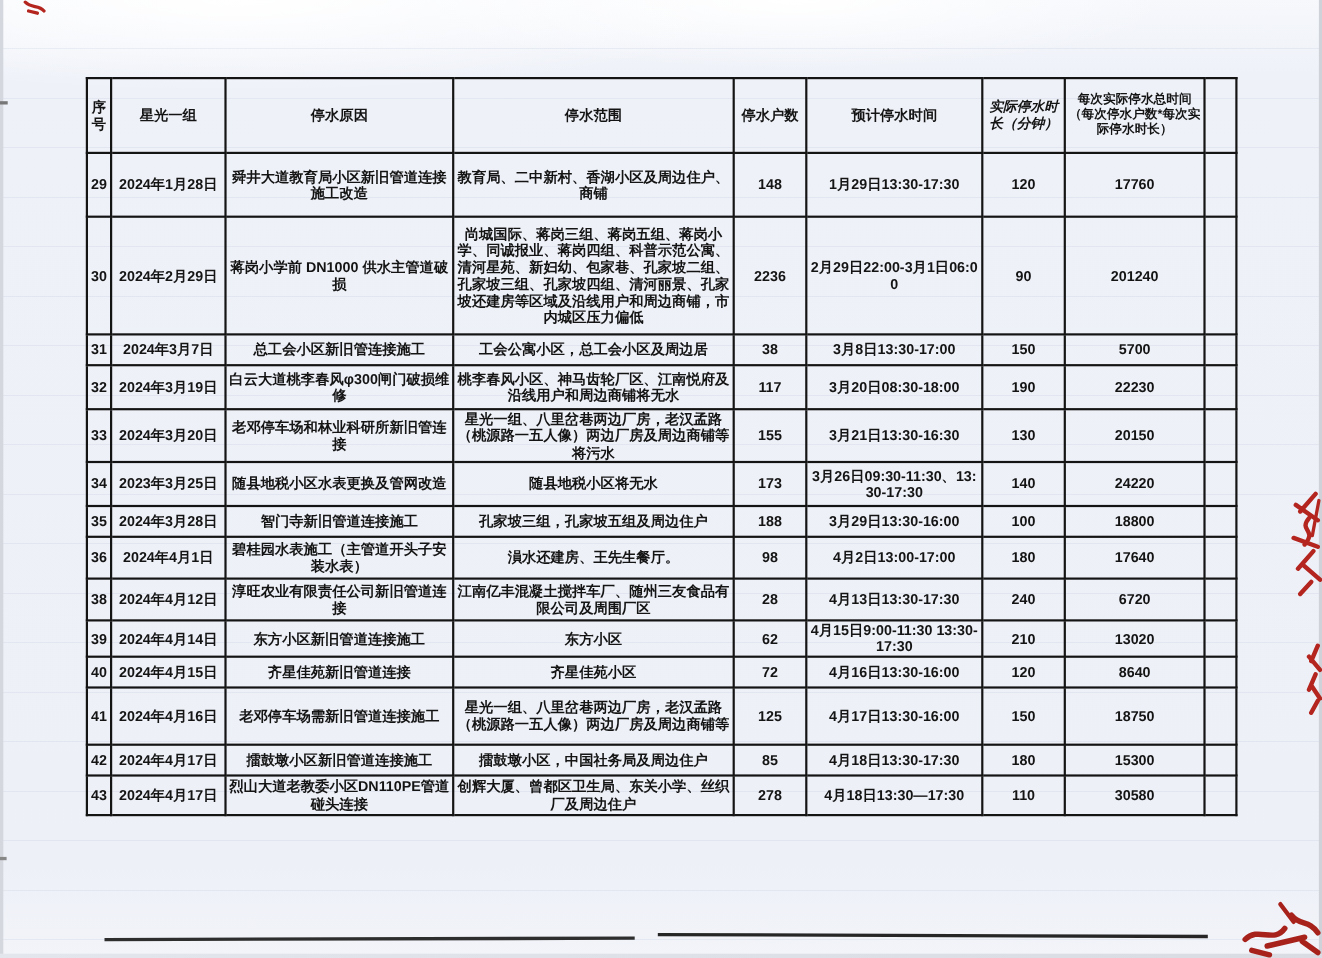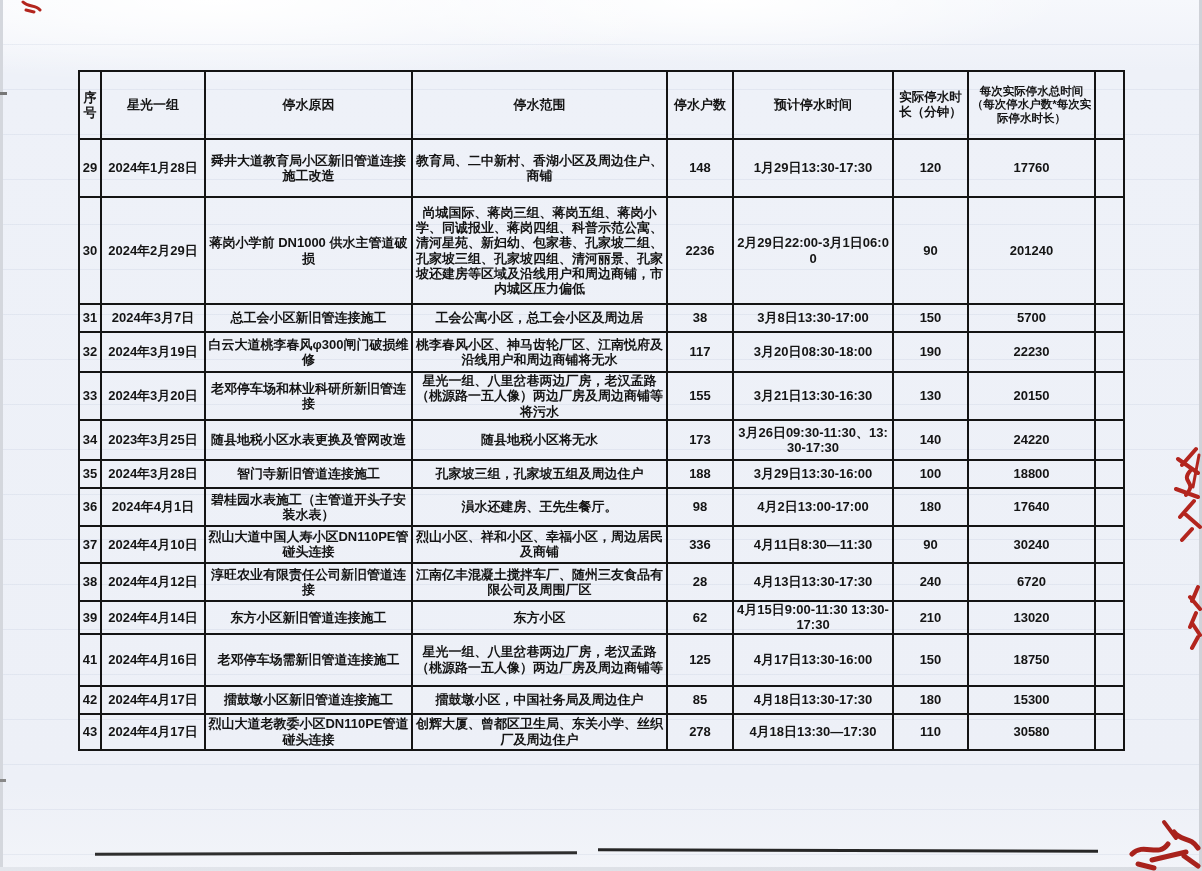--- a/index.html
+++ b/index.html
@@ -30,21 +30,21 @@
     border:2px solid #141414;
     padding:0 2px;
     text-align:center;vertical-align:middle;
     font-weight:700;
     font-size:13px;line-height:1.18;
     overflow:hidden;
     word-break:break-all;
   }
   table.doc th{font-size:13px;}
   table.doc th.th-total{font-size:11.5px;}
-  table.doc th.th-dur{font-size:12.5px;}
+  table.doc th.th-dur{font-size:12.5px;font-style:italic;}
   td.sm{font-size:12px;}
   tr.hdr{height:68px;}
   .rh45{height:58px}.rh107{height:107px}.rh20{height:28px}.rh40{height:40px}
   .rh47{height:47px}.rh38{height:38px}.rh37{height:37px}.rh30{height:30px}
   .rh52{height:52px}.rh36{height:36px}
 
   .artifact{position:absolute;pointer-events:none;}
   .blackline1{left:95px;top:852px;width:482px;height:3px;background:#2e2e2e;transform:rotate(-0.15deg);}
   .blackline2{left:598px;top:849px;width:500px;height:3px;background:#262626;transform:rotate(0.2deg);}
   .dashA{left:0;top:92px;width:7px;height:3px;background:#777;}
@@ -166,31 +166,20 @@
         <td>36</td>
         <td>2024年4月1日</td>
         <td>碧桂园水表施工（主管道开头子安装水表）</td>
         <td>溳水还建房、王先生餐厅。</td>
         <td>98</td>
         <td>4月2日13:00-17:00</td>
         <td>180</td>
         <td>17640</td>
         <td></td>
       </tr>
-      <tr class="rh37">
-        <td>37</td>
-        <td>2024年4月10日</td>
-        <td class="sm">烈山大道中国人寿小区DN110PE管碰头连接</td>
-        <td>烈山小区、祥和小区、幸福小区，周边居民及商铺</td>
-        <td>336</td>
-        <td>4月11日8:30—11:30</td>
-        <td>90</td>
-        <td>30240</td>
-        <td></td>
-      </tr>
       <tr class="rh38">
         <td>38</td>
         <td>2024年4月12日</td>
         <td>淳旺农业有限责任公司新旧管道连接</td>
         <td>江南亿丰混凝土搅拌车厂、随州三友食品有限公司及周围厂区</td>
         <td>28</td>
         <td>4月13日13:30-17:30</td>
         <td>240</td>
         <td>6720</td>
         <td></td>
@@ -199,20 +188,31 @@
         <td>39</td>
         <td>2024年4月14日</td>
         <td>东方小区新旧管道连接施工</td>
         <td>东方小区</td>
         <td>62</td>
         <td>4月15日9:00-11:30 13:30-17:30</td>
         <td>210</td>
         <td>13020</td>
         <td></td>
       </tr>
+      <tr class="rh20">
+        <td>40</td>
+        <td>2024年4月15日</td>
+        <td>齐星佳苑新旧管道连接</td>
+        <td>齐星佳苑小区</td>
+        <td>72</td>
+        <td>4月16日13:30-16:00</td>
+        <td>120</td>
+        <td>8640</td>
+        <td></td>
+      </tr>
       <tr class="rh52">
         <td>41</td>
         <td>2024年4月16日</td>
         <td>老邓停车场需新旧管道连接施工</td>
         <td>星光一组、八里岔巷两边厂房，老汉孟路（桃源路一五人像）两边厂房及周边商铺等</td>
         <td>125</td>
         <td>4月17日13:30-16:00</td>
         <td>150</td>
         <td>18750</td>
         <td></td>

